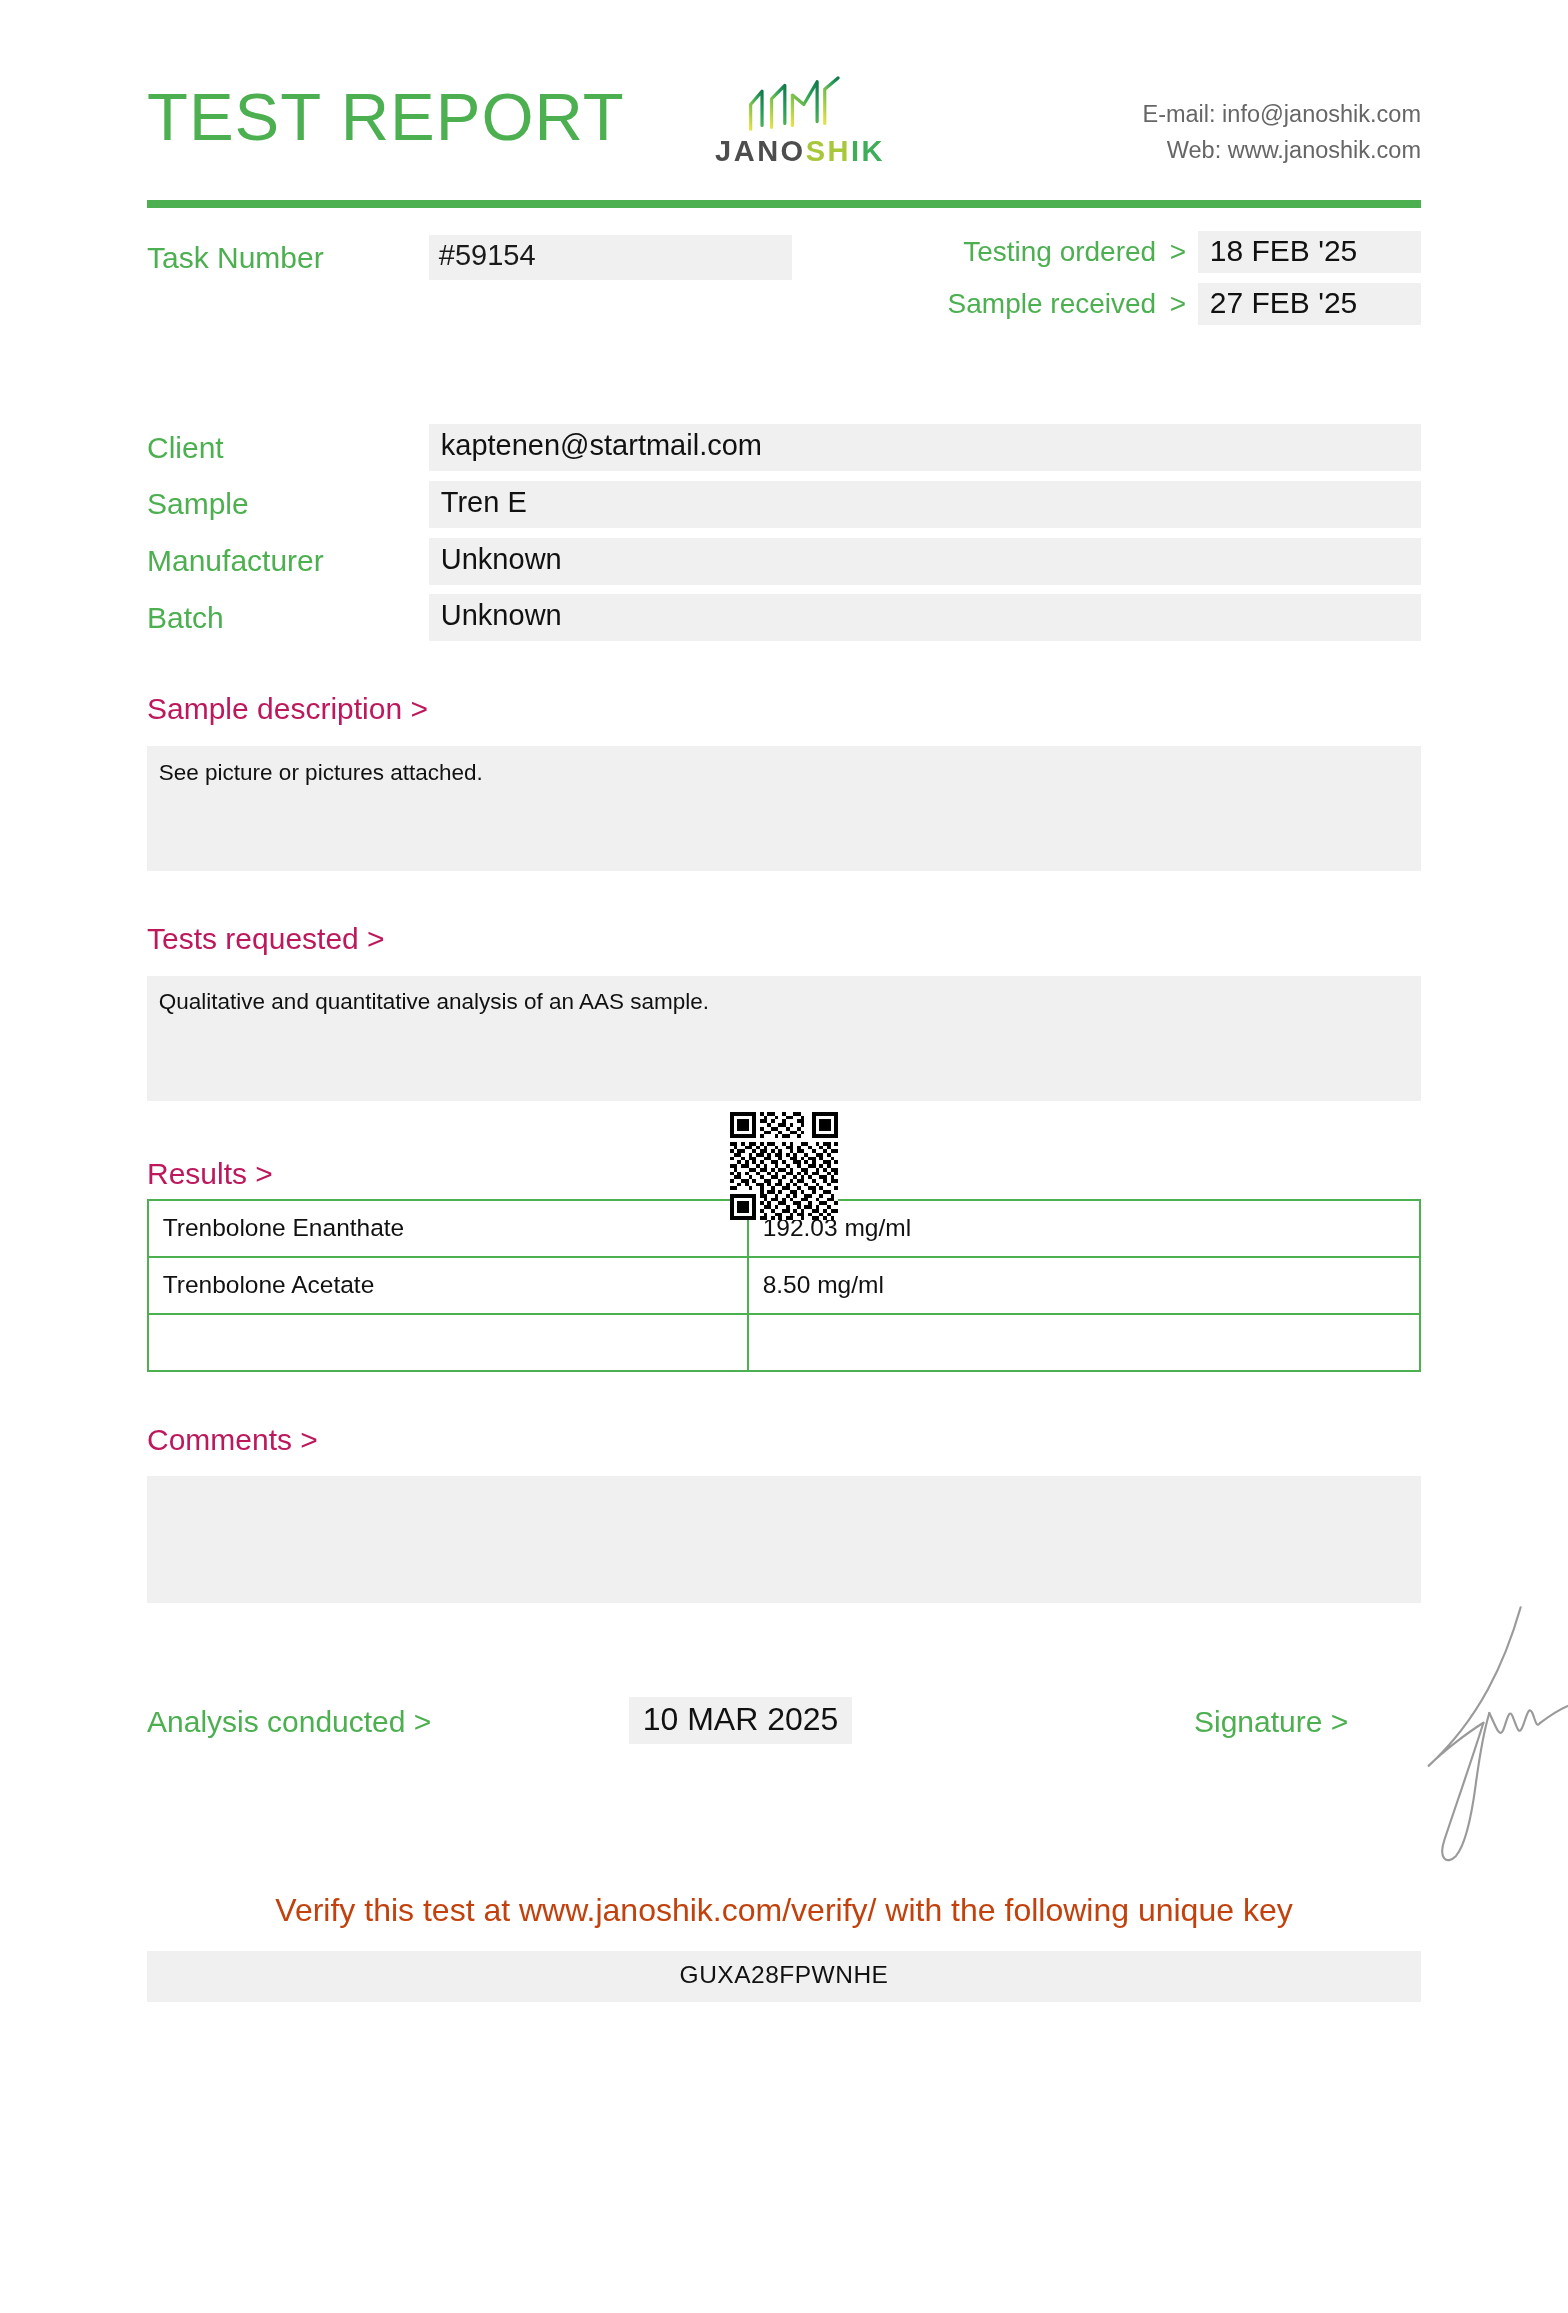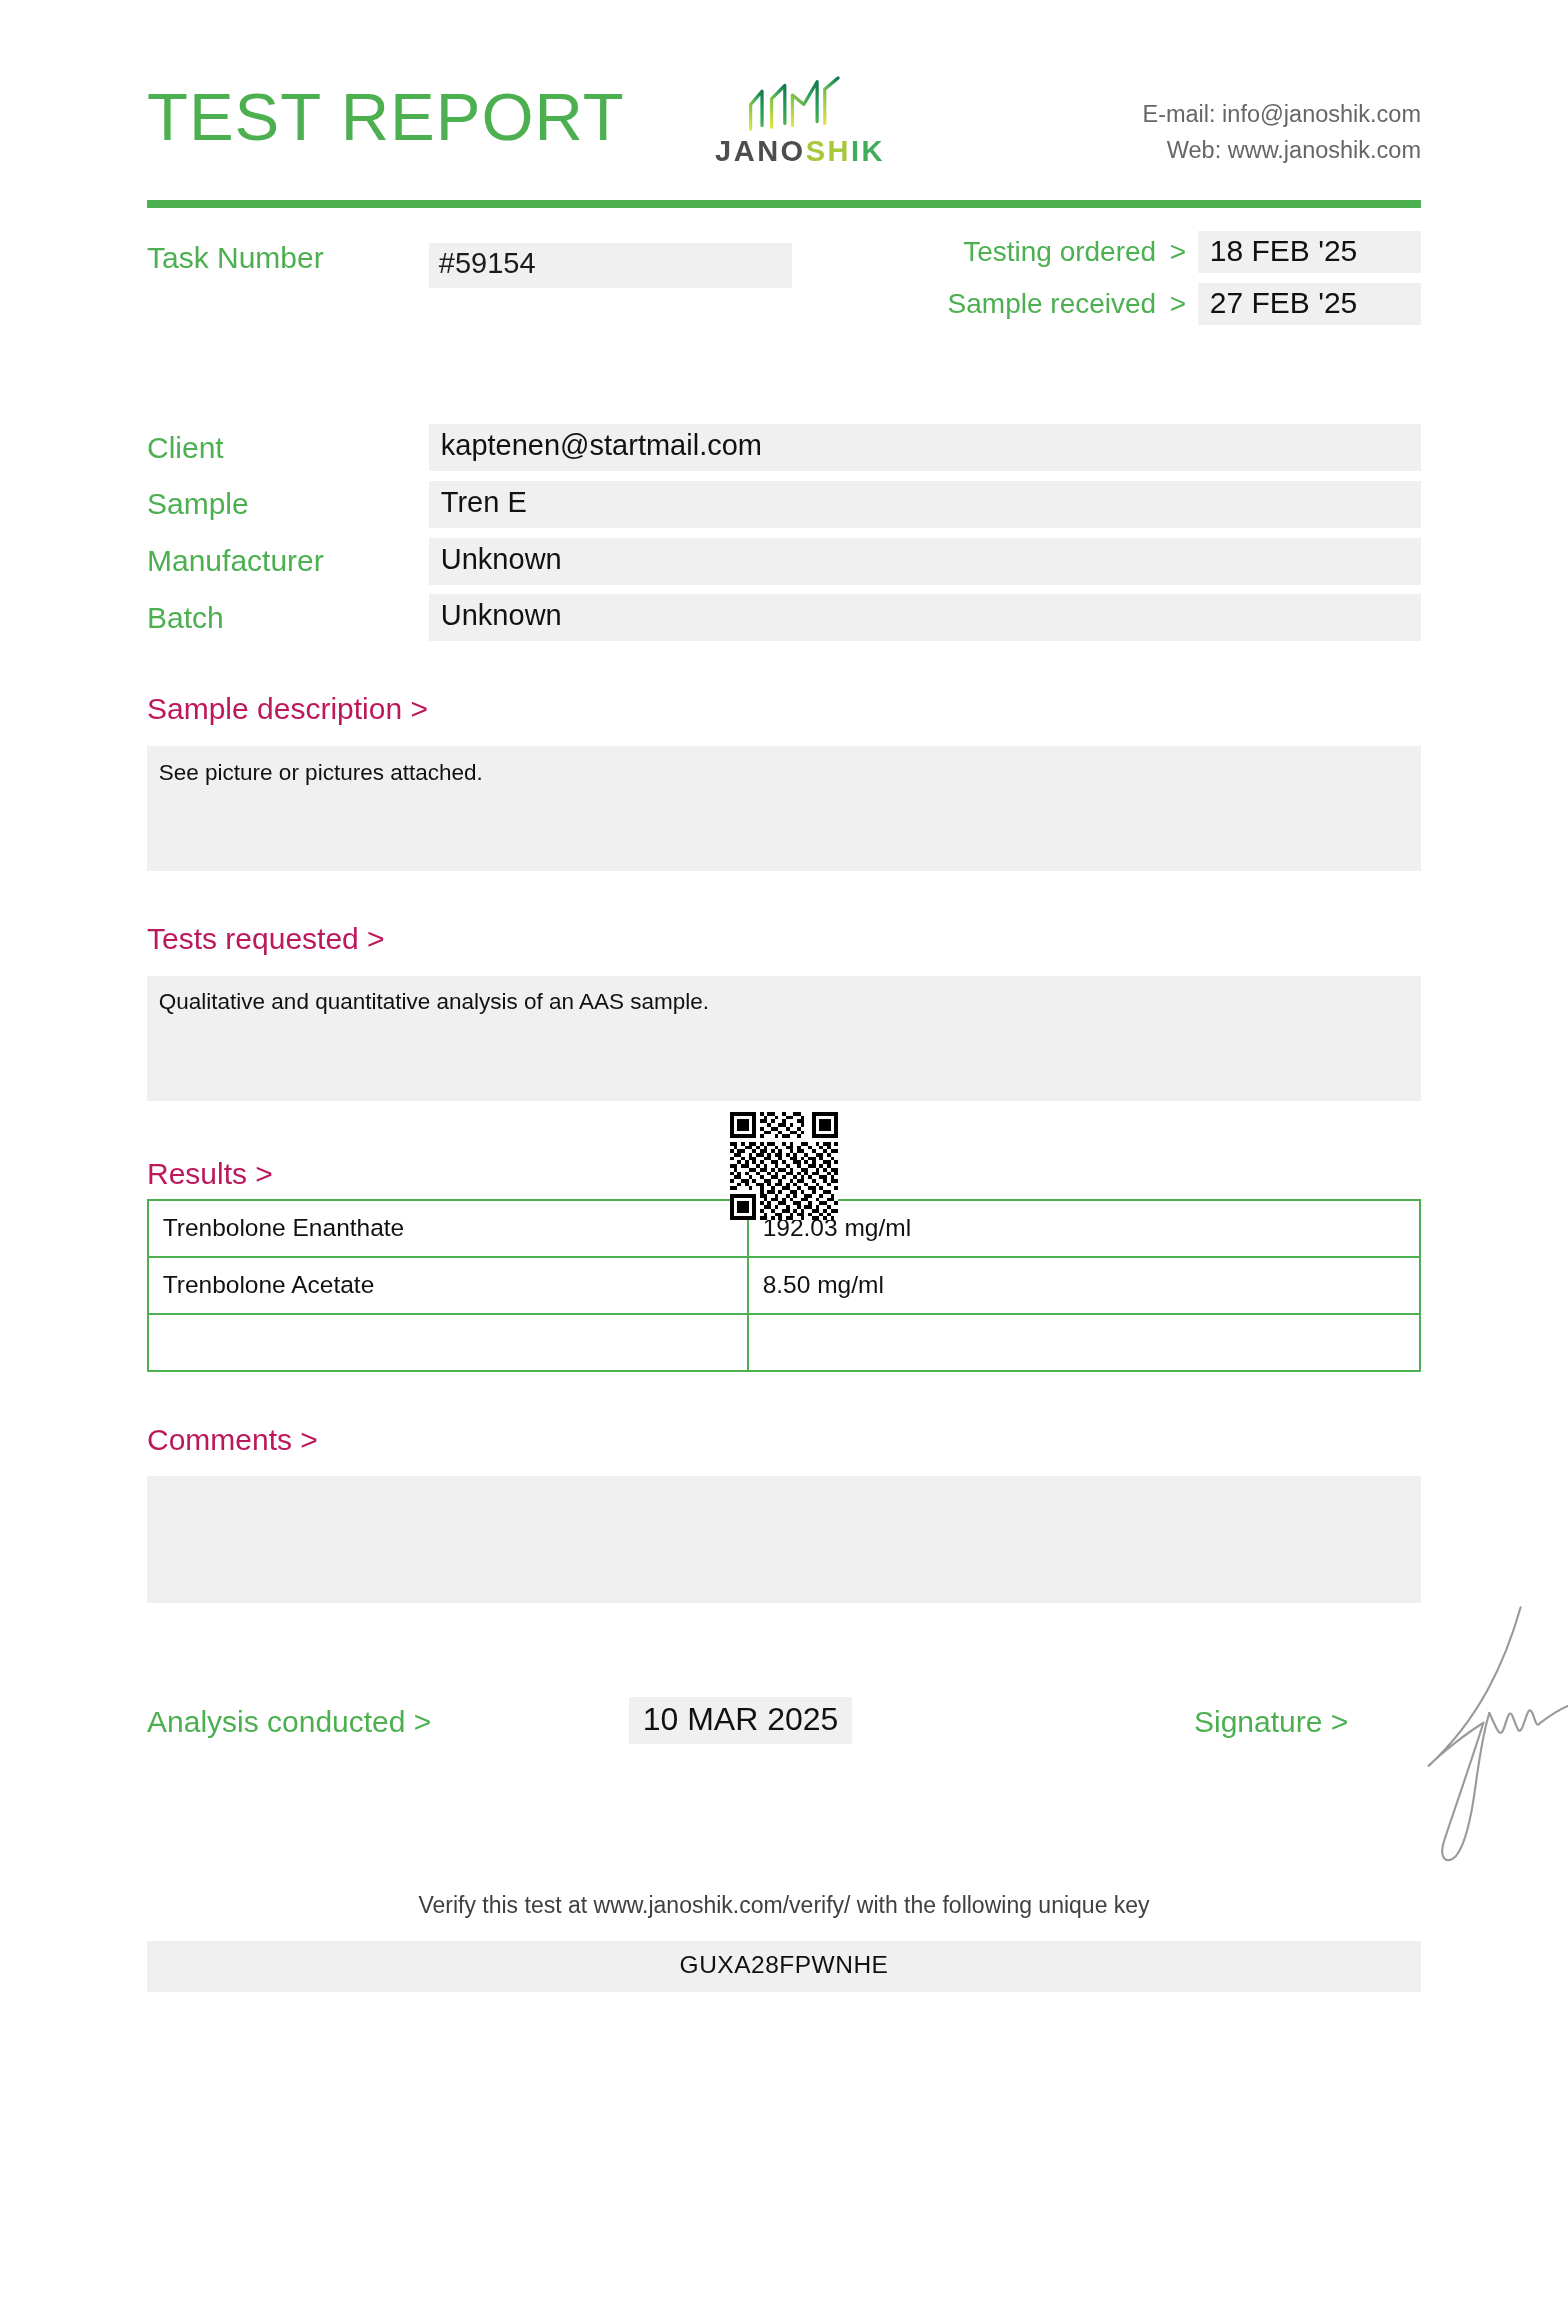--- a/index.html
+++ b/index.html
@@ -74,21 +74,20 @@
   .task-label {
     position: absolute; left: 0; top: 5.9px;
     font-size: 30px; color: #4CAF50;
   }
   .task-value {
     position: absolute; left: 282px; top: 0;
     width: 363px; height: 45px;
     background: #f0f0f0;
     font-size: 29px; color: #1a1a1a;
     padding: 3.9px 9.8px;
-    margin-top: 8px;
   }
   .date-block { position: absolute; right: 0; top: -3.9px; text-align: right; }
   .date-line {
     display: flex; align-items: center;
     justify-content: flex-end;
     margin-bottom: 9.8px;
   }
   .date-label {
     font-size: 28px; color: #4CAF50;
     margin-right: 13.7px; white-space: nowrap;
@@ -198,22 +197,22 @@
   }
   .sig-mark {
     position: absolute; left: 1264px; top: -57px;
     width: 186px; height: 265px;
   }
   .sig-mark svg { display: block; width: 186px; height: 265px; }
 
   
   .verify-line {
     margin-top: 25.5px;
-    font-size: 23px;
-    color: #404040;
+    font-size: 32px;
+    color: #c2410c;
     text-align: center;
     white-space: nowrap;
   }
   .key-box {
     margin-top: 22px;
     background: #f0f0f0;
     height: 51px;
     text-align: center;
     font-size: 24.5px;
     color: #111;

